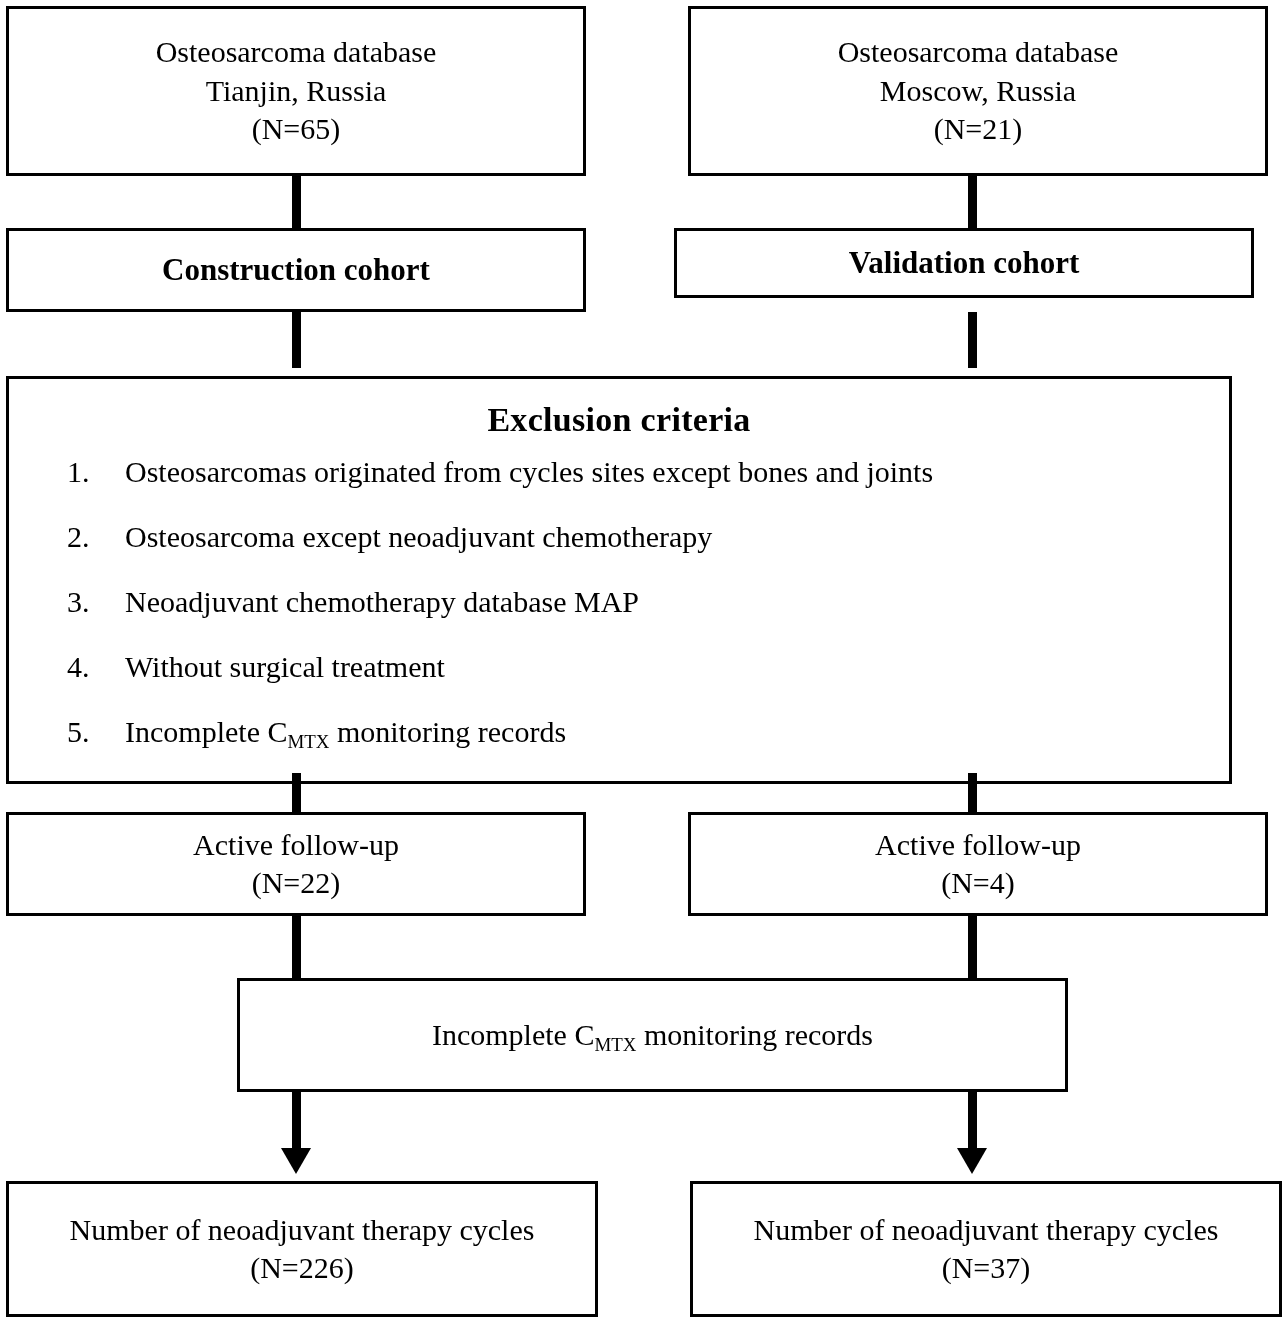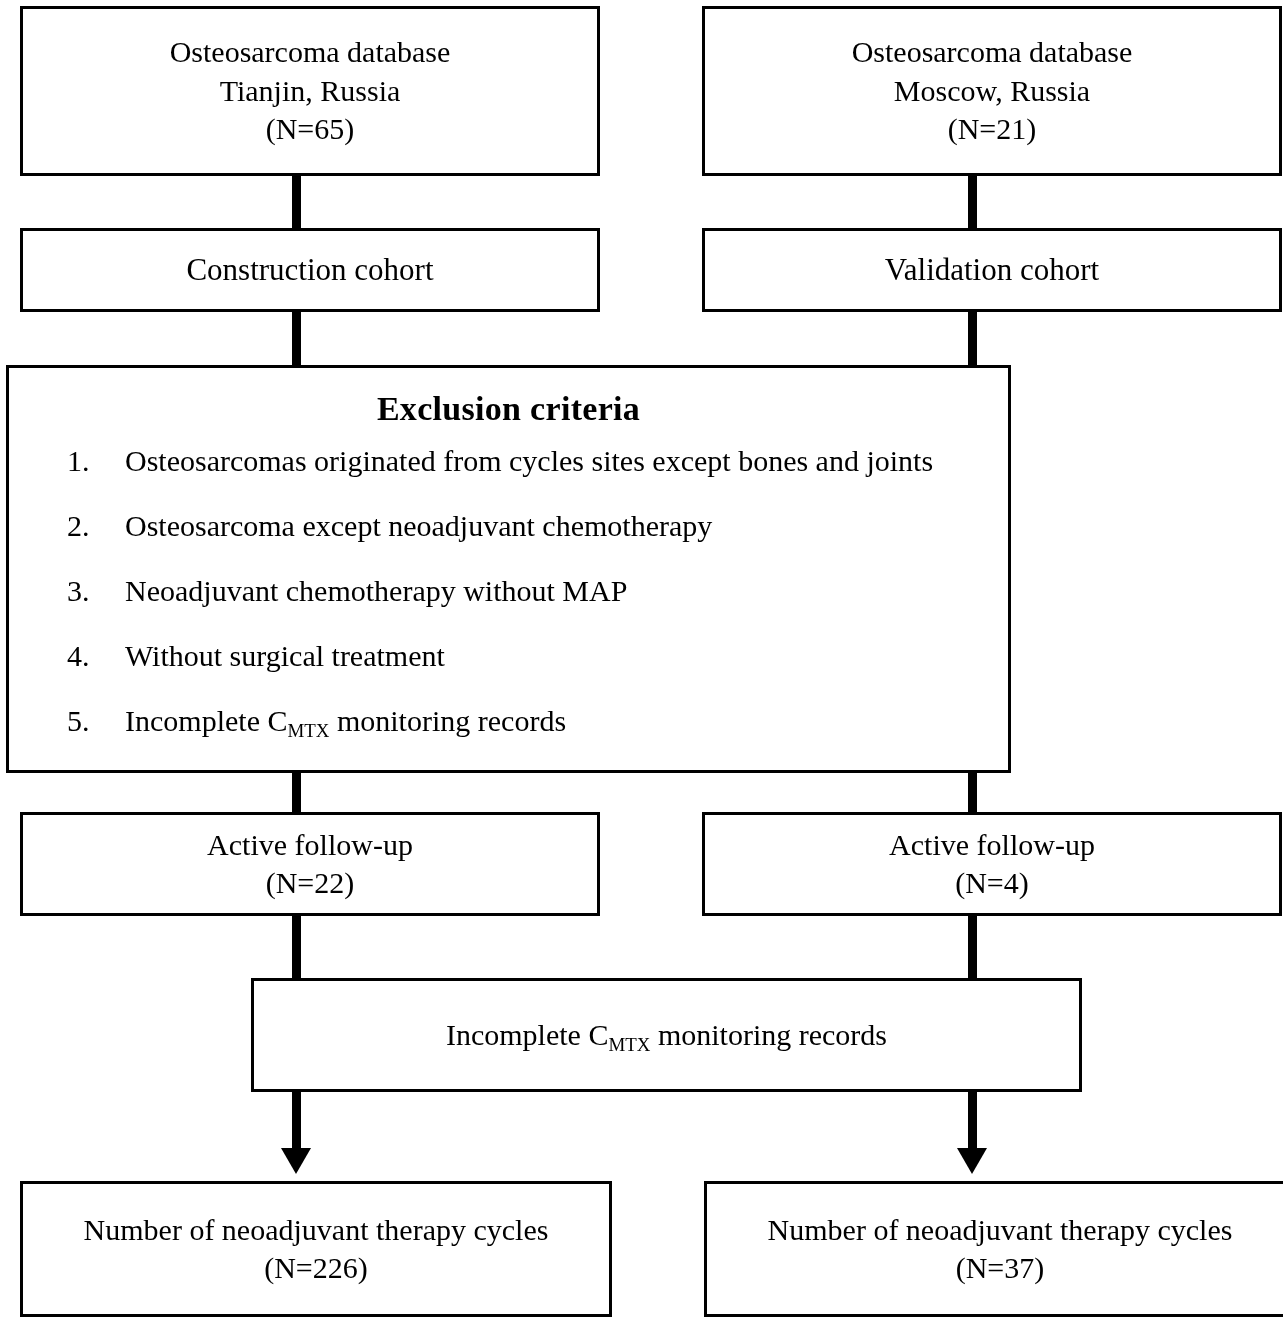--- a/index.html
+++ b/index.html
@@ -24,28 +24,27 @@
     box-sizing: border-box;
     border: 3px solid #000000;
     background: #ffffff;
     display: flex;
     flex-direction: column;
     align-items: center;
     justify-content: center;
     text-align: center;
     line-height: 1.28;
     font-size: 30px;
-    margin-left: 14px;
   }
   .box .line {
     display: block;
     white-space: nowrap;
   }
   .box.bold {
-    font-weight: normal;
+    font-weight: bold;
     font-size: 31px;
   }
   
   .panel {
     position: absolute;
     box-sizing: border-box;
     border: 3px solid #000000;
     background: #ffffff;
     display: block;
     text-align: left;
@@ -120,41 +119,41 @@
     <span class="line">(N=21)</span>
   </div>
 
   <div class="connector" style="left:292px; top:176px; height:54px;"></div>
   <div class="connector" style="left:968px; top:176px; height:54px;"></div>
 
   <div class="box bold" style="left:6px; top:228px; width:580px; height:84px;">
     <span class="line">Construction cohort</span>
   </div>
 
-  <div class="box bold" style="left:688px; top:228px; width:580px; height:84px;text-align:center;">
+  <div class="box bold" style="left:674px; top:228px; width:580px; height:70px;text-align:center;">
     <span class="line">Validation cohort</span>
   </div>
 
   <div class="connector" style="left:292px; top:312px; height:56px;"></div>
   <div class="connector" style="left:968px; top:312px; height:56px;"></div>
 
-  <div class="panel" style="left:6px; top:365px; width:1005px; height:408px;">
+  <div class="panel" style="left:6px; top:376px; width:1226px; height:408px;">
     <div class="panel-title">Exclusion criteria</div>
     <ul class="criteria-list">
       <li class="criteria-item">
         <span class="criteria-num">1.</span>
         <span class="criteria-text">Osteosarcomas originated from cycles sites except bones and joints</span>
       </li>
       <li class="criteria-item">
         <span class="criteria-num">2.</span>
         <span class="criteria-text">Osteosarcoma except neoadjuvant chemotherapy</span>
       </li>
       <li class="criteria-item">
         <span class="criteria-num">3.</span>
-        <span class="criteria-text">Neoadjuvant chemotherapy without MAP</span>
+        <span class="criteria-text">Neoadjuvant chemotherapy database MAP</span>
       </li>
       <li class="criteria-item">
         <span class="criteria-num">4.</span>
         <span class="criteria-text">Without surgical treatment</span>
       </li>
       <li class="criteria-item">
         <span class="criteria-num">5.</span>
         <span class="criteria-text"><span>Incomplete C</span><sub>MTX</sub><span> monitoring records</span></span>
       </li>
     </ul>

